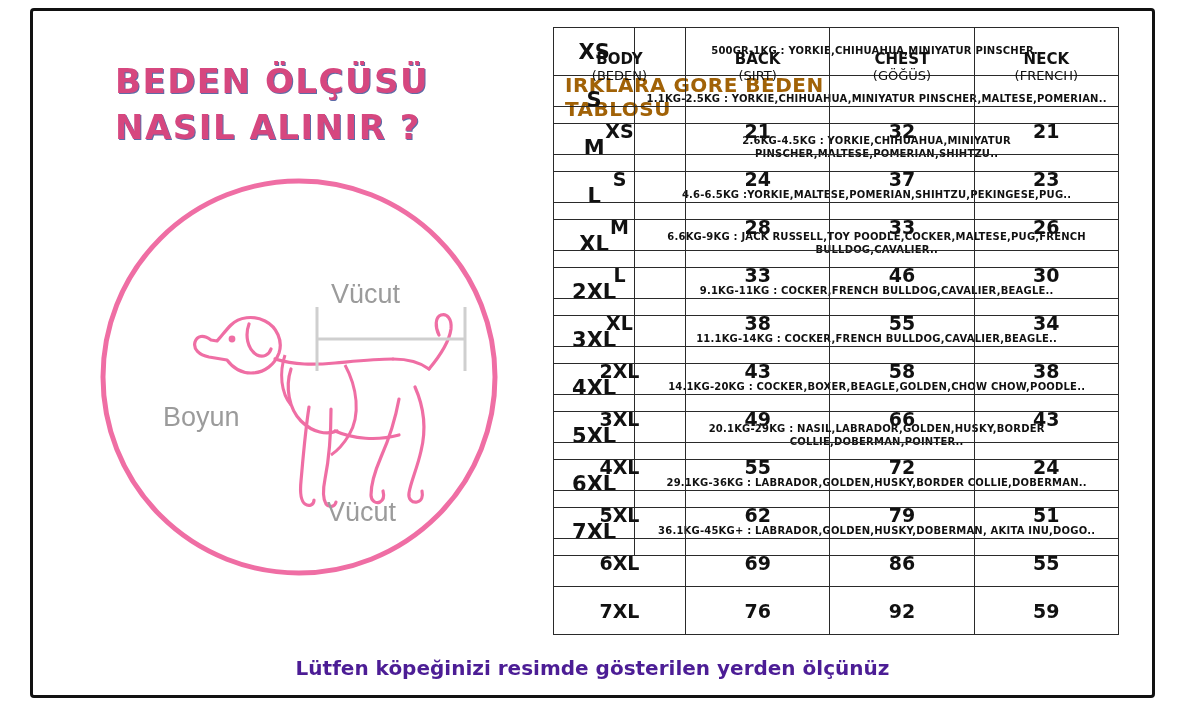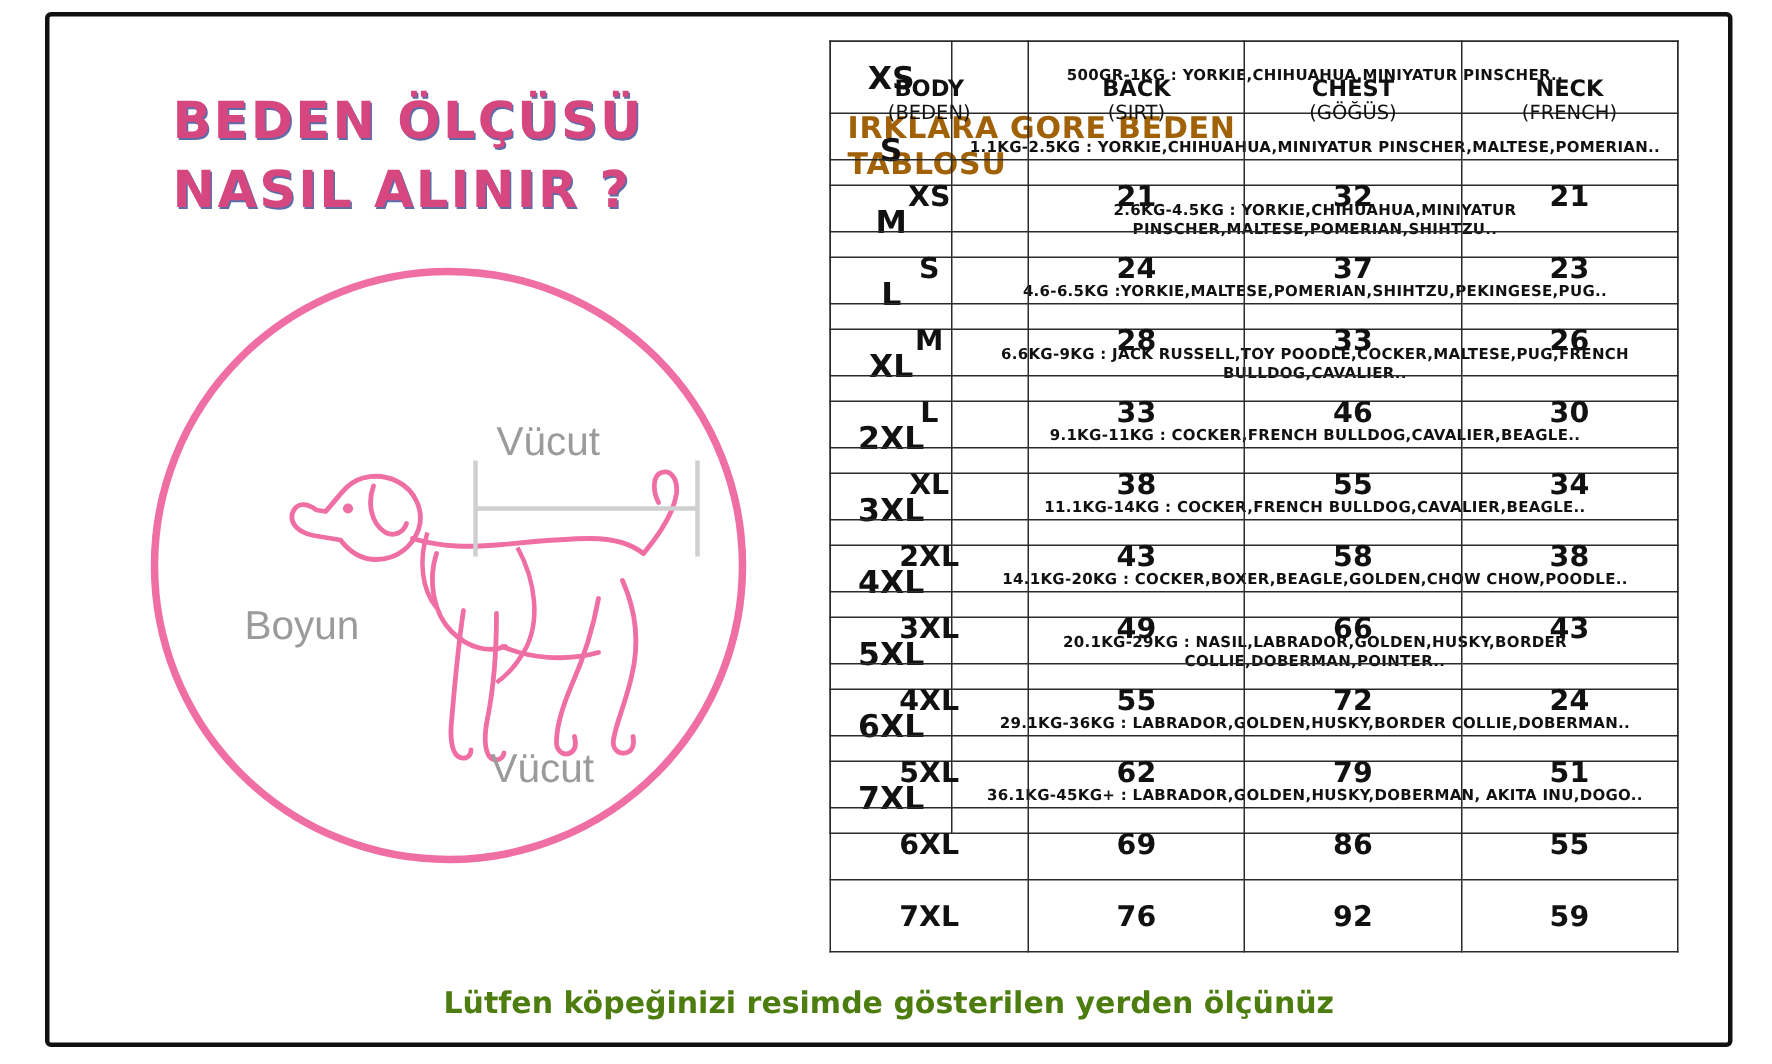--- a/index.html
+++ b/index.html
@@ -176,21 +176,21 @@
   
   .footer-note {
     position: absolute;
     left: 0;
     right: 0;
     top: 645px;
     text-align: center;
     font-family: "DejaVu Sans", sans-serif;
     font-weight: bold;
     font-size: 20px;
-    color: #4d7c0f;
+    color: #4c1d95;
   }
 </style>
 </head>
 <body>
 
 <div class="page">
   <div class="outer-frame">
 
     <div class="left-panel">
 

